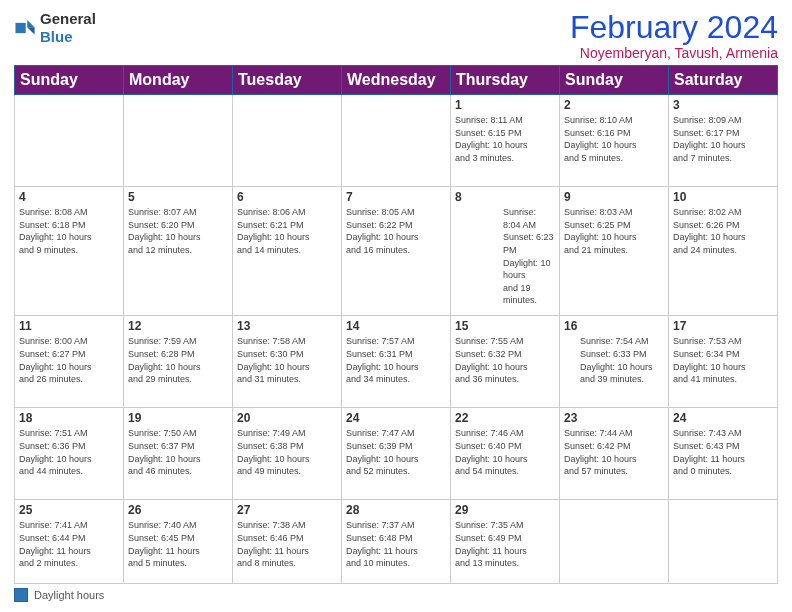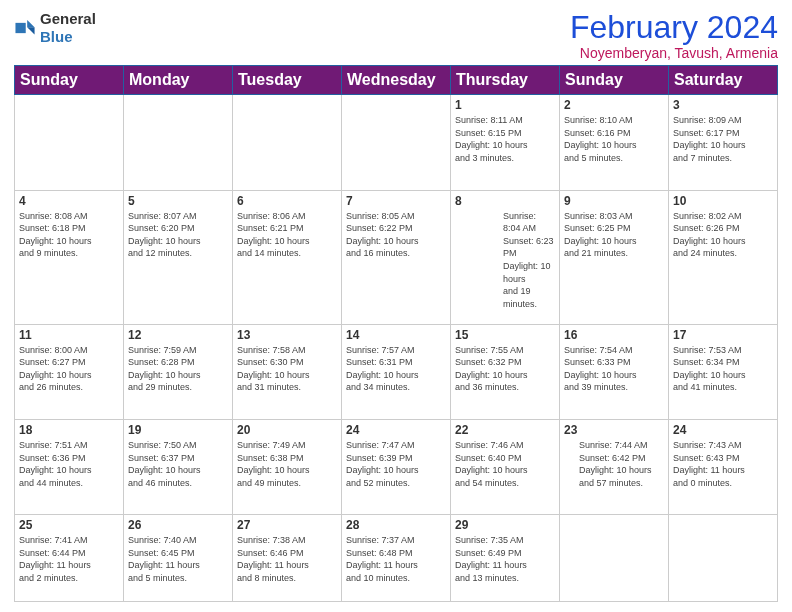--- a/index.html
+++ b/index.html
@@ -248,21 +248,21 @@
           </td>
           <td>
             <span class="day-number">15</span>
             <div class="day-info" style="white-space: pre-line;">Sunrise: 7:55 AM
 Sunset: 6:32 PM
 Daylight: 10 hours
 and 36 minutes.</div>
           </td>
           <td>
             <span class="day-number">16</span>
-            <div class="day-info" style="white-space: pre-line;">Sunrise: 7:54 AM
+            <div class="day-info" style="white-space: pre-line; margin-left: 16px;">Sunrise: 7:54 AM
 Sunset: 6:33 PM
 Daylight: 10 hours
 and 39 minutes.</div>
           </td>
           <td>
             <span class="day-number">17</span>
             <div class="day-info" style="white-space: pre-line;">Sunrise: 7:53 AM
 Sunset: 6:34 PM
 Daylight: 10 hours
 and 41 minutes.</div>
@@ -299,21 +299,21 @@
           </td>
           <td>
             <span class="day-number">22</span>
             <div class="day-info" style="white-space: pre-line;">Sunrise: 7:46 AM
 Sunset: 6:40 PM
 Daylight: 10 hours
 and 54 minutes.</div>
           </td>
           <td>
             <span class="day-number">23</span>
-            <div class="day-info" style="white-space: pre-line; margin-left: 15px;">Sunrise: 7:44 AM
+            <div class="day-info" style="white-space: pre-line;">Sunrise: 7:44 AM
 Sunset: 6:42 PM
 Daylight: 10 hours
 and 57 minutes.</div>
           </td>
           <td>
             <span class="day-number">24</span>
             <div class="day-info" style="white-space: pre-line;">Sunrise: 7:43 AM
 Sunset: 6:43 PM
 Daylight: 11 hours
 and 0 minutes.</div>
@@ -354,13 +354,17 @@
 Sunset: 6:49 PM
 Daylight: 11 hours
 and 13 minutes.</div>
           </td>
           <td class="empty"></td>
           <td class="empty"></td>
         </tr>
       </tbody>
   </table>
 
+  <div class="footer">
+    <div class="legend-box"></div>
+    <span>Daylight hours</span>
+  </div>
 </div>
 
 </body></html>

